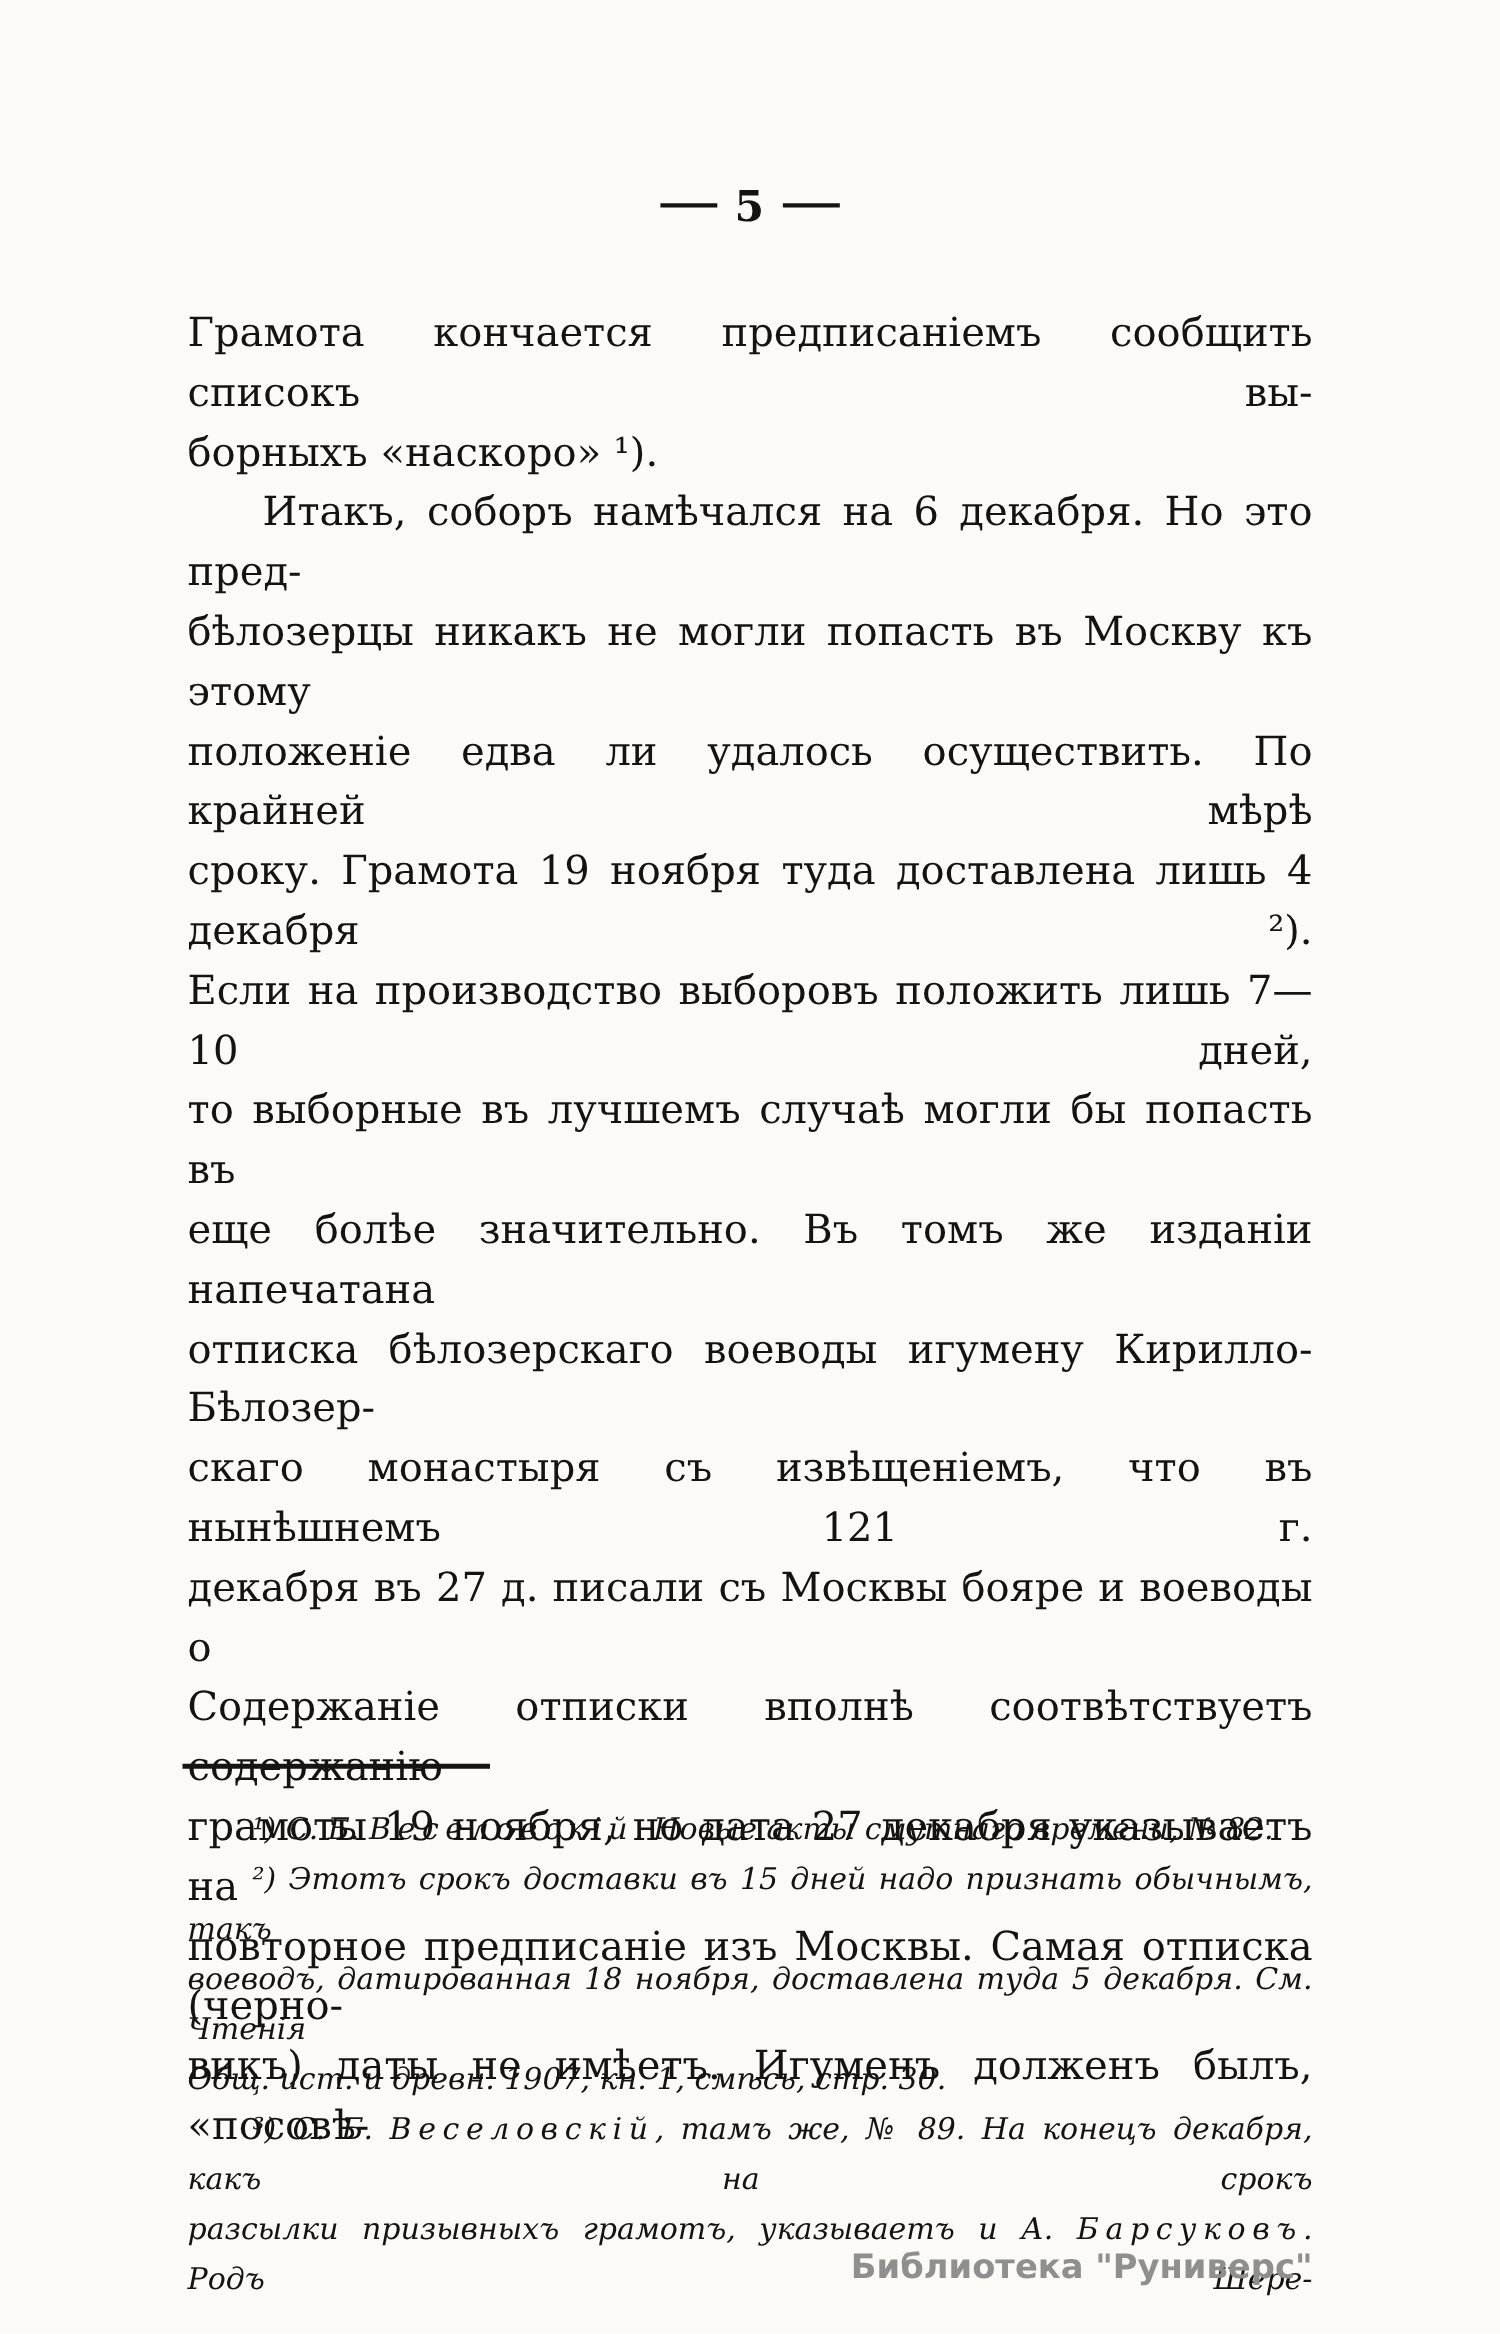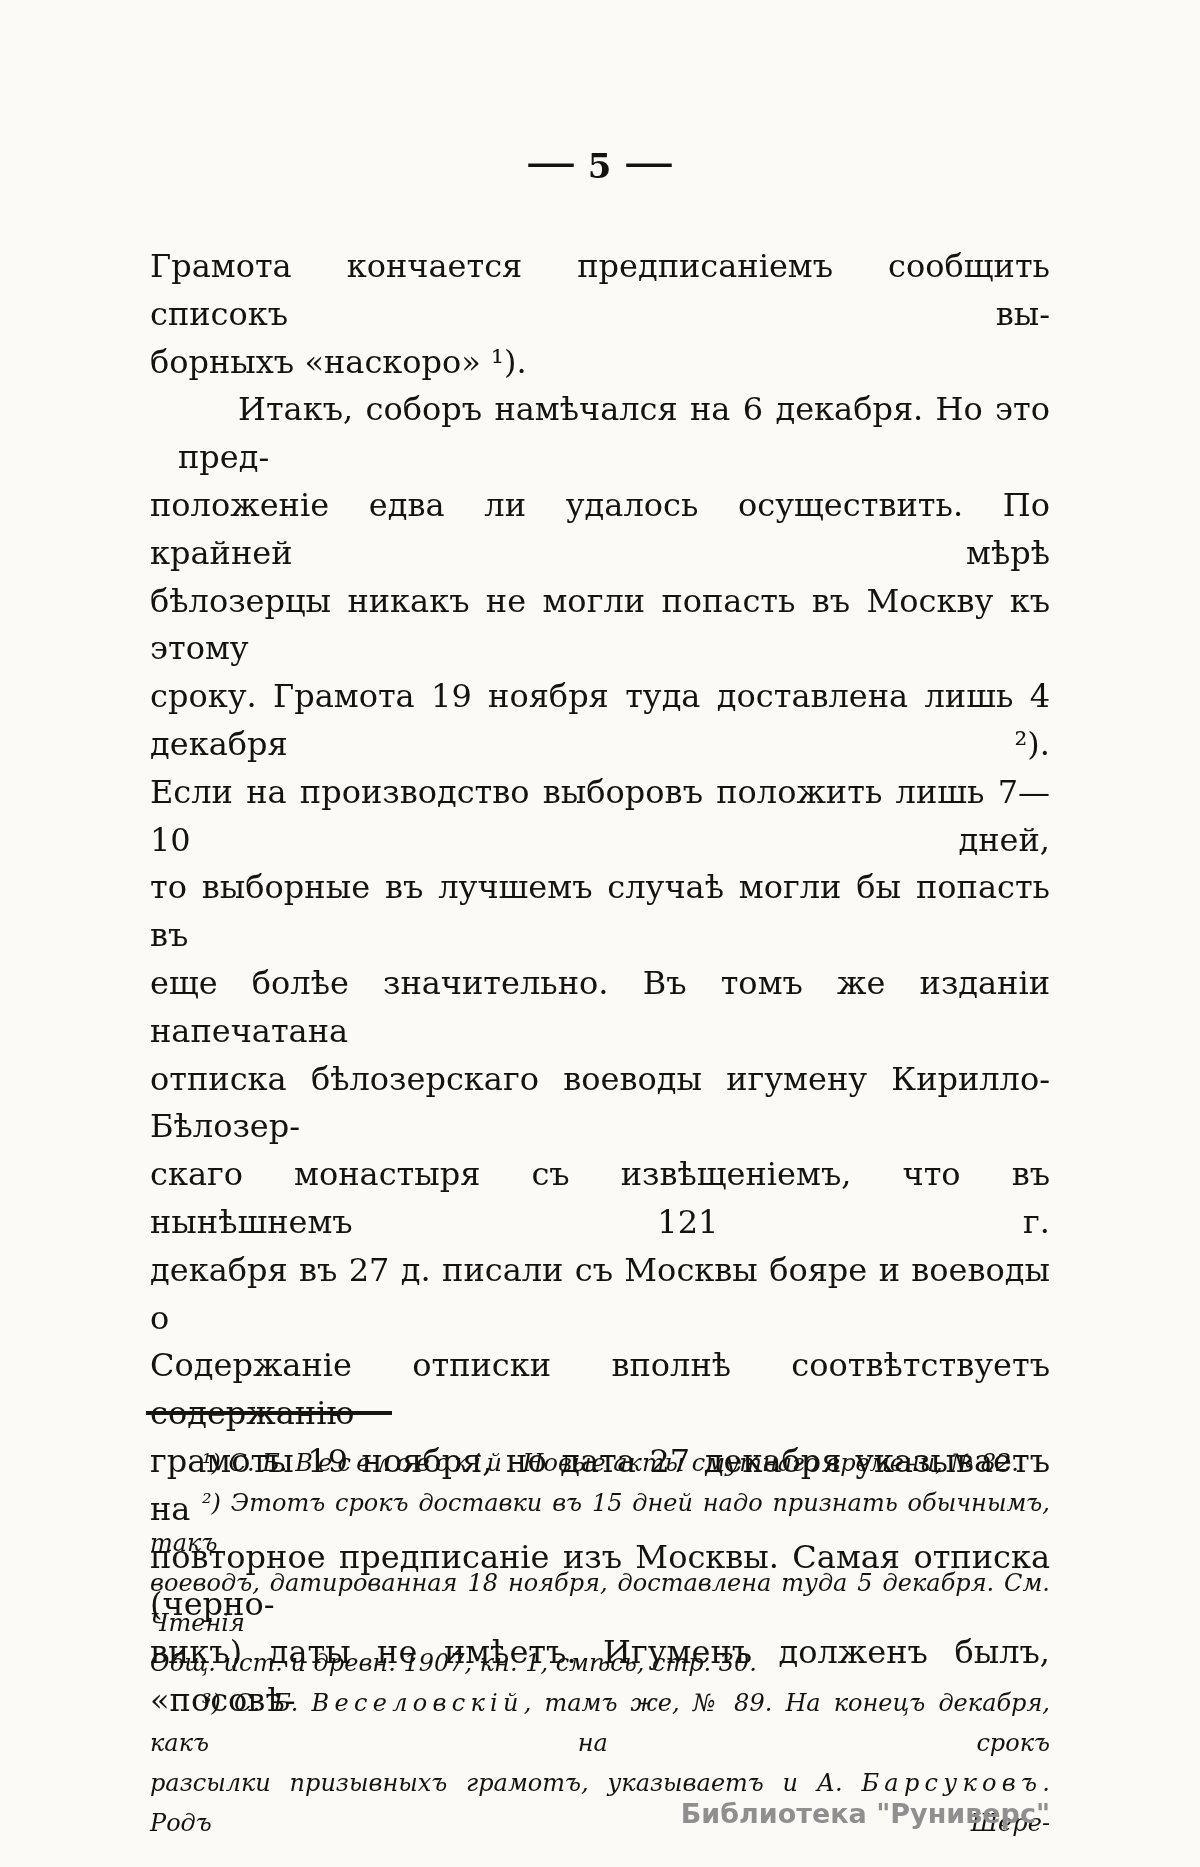--- a/index.html
+++ b/index.html
@@ -37,21 +37,21 @@
     width: 900px;
     font-size: 32px;
     line-height: 47.8px;
   }
   .line {
     text-align: justify;
     text-align-last: justify;
     white-space: normal;
   }
   .line.no-just { text-align-last: left; }
-  .line.indent { text-indent: 60px; margin-left: 28px; }
+  .line.indent { text-indent: 60px; }
   .footnote-rule {
     position: absolute;
     top: 1411px;
     left: 146px;
     width: 246px;
     height: 4px;
     background: #171512;
   }
   .footnotes {
     position: absolute;
@@ -85,22 +85,22 @@
 <div class="page">
 
   <div class="page-header">
     <span class="pg-dash">—</span><span class="pg-num">5</span><span class="pg-dash">—</span>
   </div>
 
   <div class="body-text" id="body-text">
       <div class="line">Грамота кончается предписаніемъ сообщить списокъ вы-</div>
       <div class="line no-just">борныхъ «наскоро» ¹).</div>
       <div class="line indent">Итакъ, соборъ намѣчался на 6 декабря. Но это пред-</div>
+      <div class="line">бѣлозерцы никакъ не могли попасть въ Москву къ этому</div>
       <div class="line">положеніе едва ли удалось осуществить. По крайней мѣрѣ</div>
-      <div class="line">бѣлозерцы никакъ не могли попасть въ Москву къ этому</div>
       <div class="line">сроку. Грамота 19 ноября туда доставлена лишь 4 декабря ²).</div>
       <div class="line">Если на производство выборовъ положить лишь 7—10 дней,</div>
       <div class="line">то выборные въ лучшемъ случаѣ могли бы попасть въ</div>
       <div class="line">еще болѣе значительно. Въ томъ же изданіи напечатана</div>
       <div class="line">отписка бѣлозерскаго воеводы игумену Кирилло-Бѣлозер-</div>
       <div class="line">скаго монастыря съ извѣщеніемъ, что въ нынѣшнемъ 121 г.</div>
       <div class="line">декабря въ 27 д. писали съ Москвы бояре и воеводы о</div>
       <div class="line">Содержаніе отписки вполнѣ соотвѣтствуетъ содержанію</div>
       <div class="line">грамоты 19 ноября, но дата 27 декабря указываетъ на</div>
       <div class="line">повторное предписаніе изъ Москвы. Самая отписка (черно-</div>

